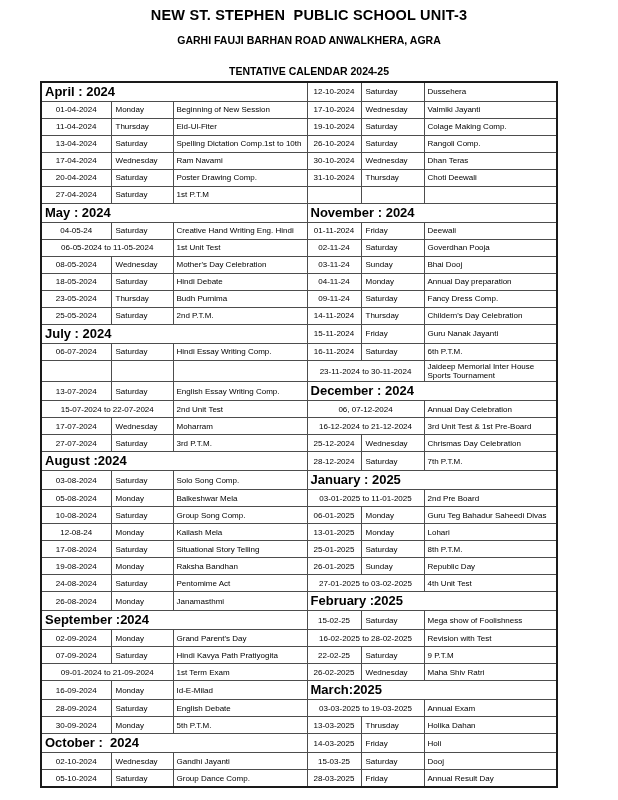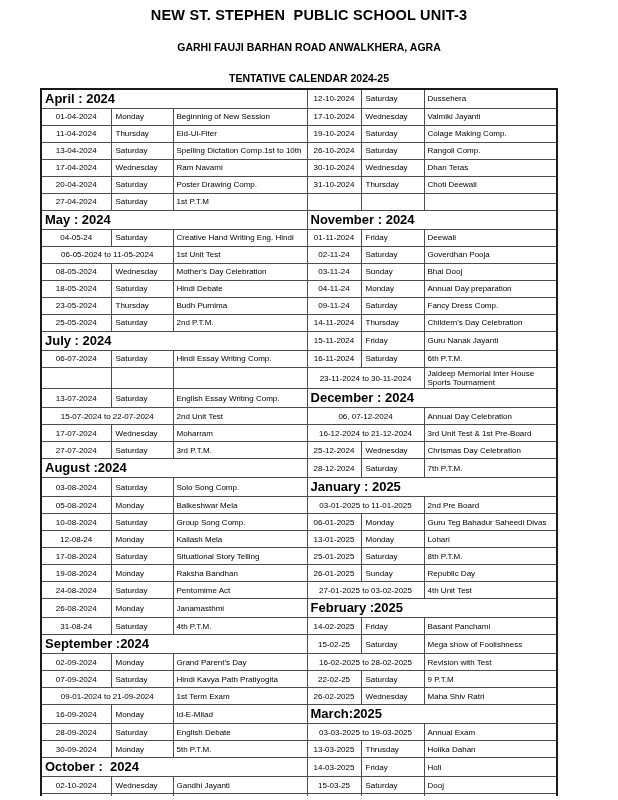--- a/index.html
+++ b/index.html
@@ -6,21 +6,21 @@
   .page {
     position:relative;
     width:618px; height:796px;
     background:#ffffff;
     font-family:"Liberation Sans", sans-serif;
     color:#000;
     overflow:hidden;
   }
   .titles { text-align:center; padding-top:7px; }
   .title-main { font-size:14.5px; font-weight:bold; letter-spacing:0.2px; white-space:pre; }
-  .title-sub  { font-size:10.5px; font-weight:bold; margin-top:18px; }
+  .title-sub  { font-size:10.5px; font-weight:bold; margin-top:11px; }
   .title-cal  { font-size:10.5px; font-weight:bold; margin-top:19px; }
 
   table.calendar {
     border-collapse:collapse;
     table-layout:fixed;
     width:516px;
     margin:4px 0 0 40px;
     border:2px solid #1a1a1a;
   }
   td {
@@ -276,28 +276,20 @@
           <td class="date" colspan="2">27-01-2025 to 03-02-2025</td>
           <td class="ev ev-r">4th Unit Test</td>
         </tr>
         <tr>
           <td class="date">26-08-2024</td>
           <td class="day">Monday</td>
           <td class="ev ev-l">Janamasthmi</td>
           <td class="month" colspan="3">February :2025</td>
         </tr>
         <tr>
-          <td class="date">31-08-24</td>
-          <td class="day">Saturday</td>
-          <td class="ev ev-l">4th P.T.M.</td>
-          <td class="date">14-02-2025</td>
-          <td class="day">Friday</td>
-          <td class="ev ev-r">Basant Panchami</td>
-        </tr>
-        <tr>
           <td class="month" colspan="3">September :2024</td>
           <td class="date">15-02-25</td>
           <td class="day">Saturday</td>
           <td class="ev ev-r">Mega show of Foolishness</td>
         </tr>
         <tr>
           <td class="date">02-09-2024</td>
           <td class="day">Monday</td>
           <td class="ev ev-l">Grand Parent's Day</td>
           <td class="date" colspan="2">16-02-2025 to 28-02-2025</td>

